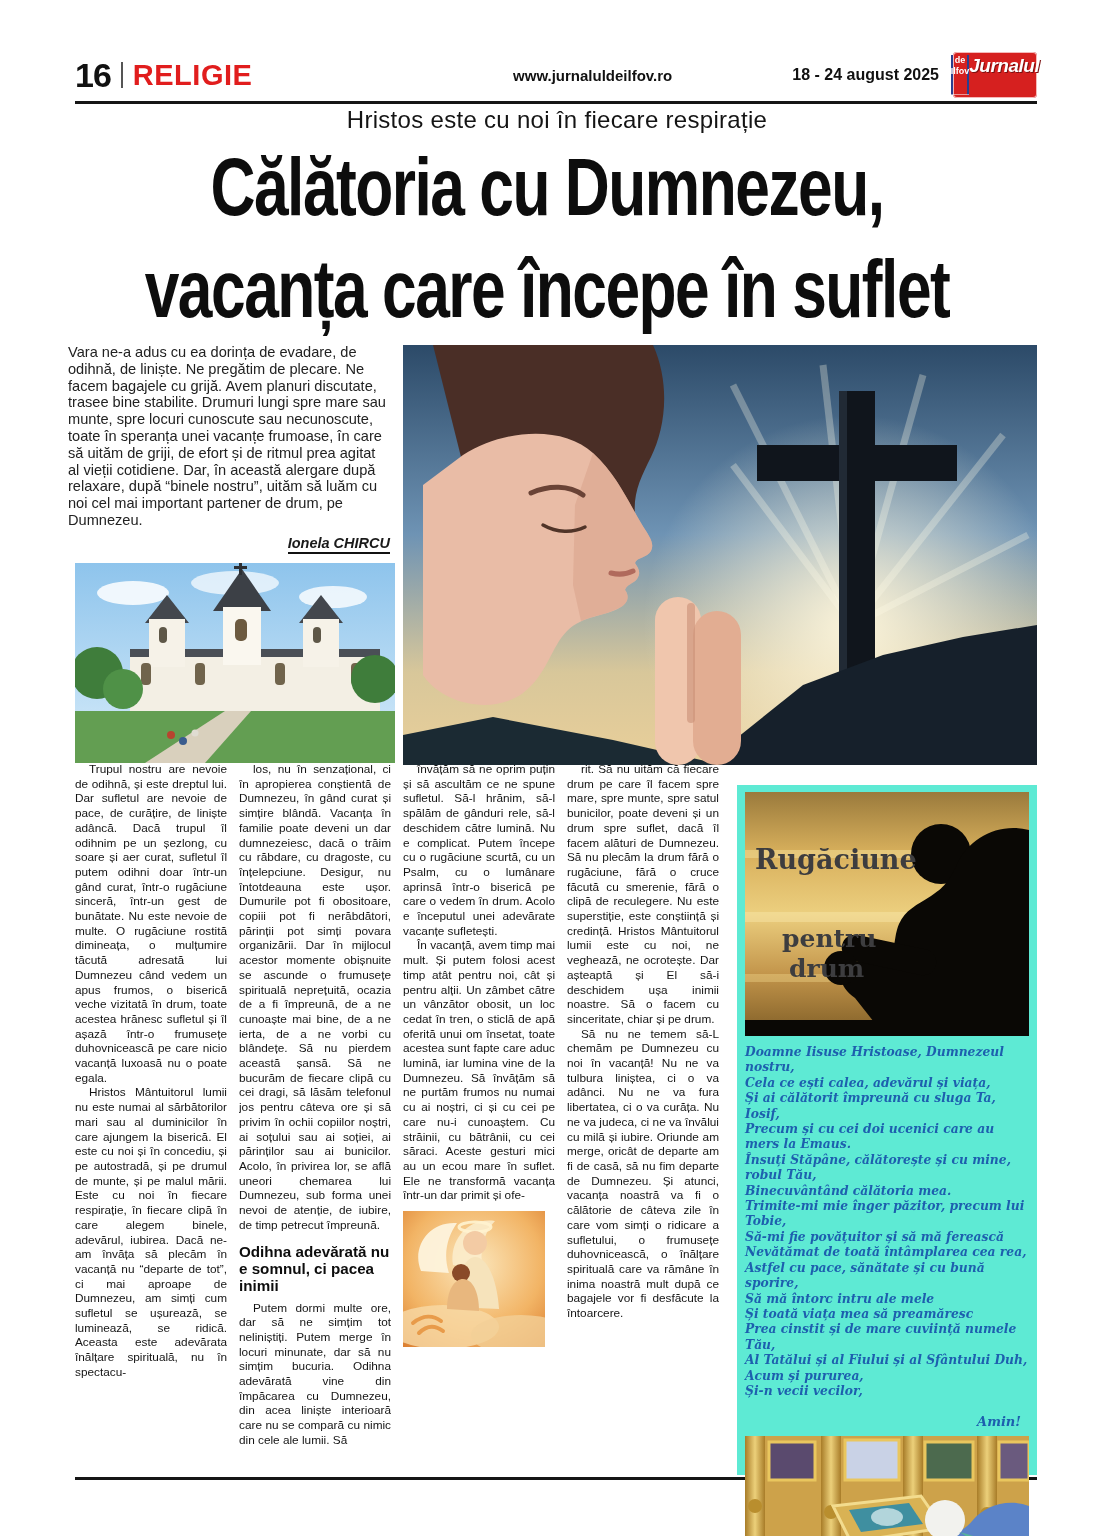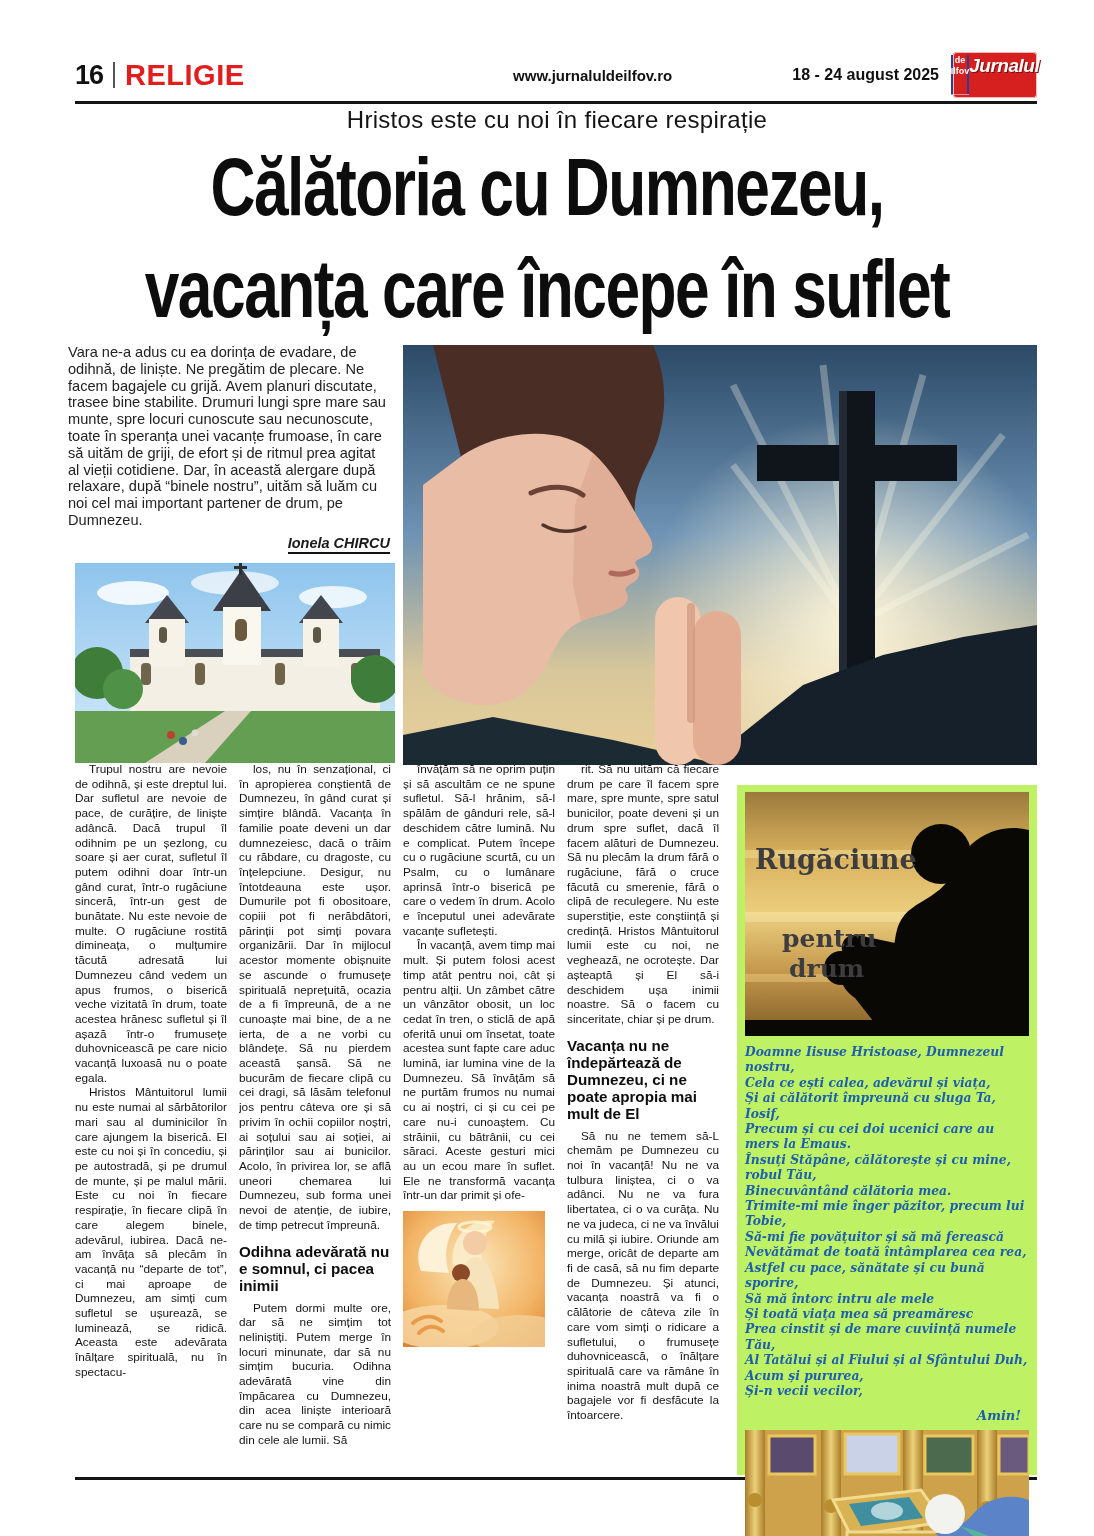--- a/index.html
+++ b/index.html
@@ -2,21 +2,21 @@
 <html lang="ro"><head>
 <meta charset="utf-8">
 <style>
   * { margin:0; padding:0; box-sizing:border-box; }
   html,body { background:#ffffff; }
   body { font-family:"Liberation Sans", sans-serif; color:#1a1a1a; }
   .page { position:relative; width:1094px; height:1536px; background:#fff; overflow:hidden; margin:0 auto; }
 
   
   .header { position:absolute; left:75px; right:57px; top:50px; height:50px; display:flex; align-items:center; }
-  .page-num { font-size:27px; font-weight:bold; color:#111; letter-spacing:-1px; }
+  .page-num { font-size:34px; font-weight:bold; color:#111; letter-spacing:-1px; }
   .head-divider { width:2px; height:26px; background:#555; margin:0 10px; }
   .section-name { font-size:29px; font-weight:bold; color:#e11d1d; letter-spacing:0.5px; }
   .head-site { font-size:15px; font-weight:bold; color:#111; margin-left:auto;text-align:center; }
   .head-date { font-size:16px; font-weight:bold; color:#111; margin-left:120px; }
   .logo { margin-left:14px; width:84px; height:46px; background:#d6201f; border-radius:4px; padding:3px 5px; display:flex; flex-direction:row; justify-content:center; box-shadow:inset 0 0 0 1px #f5b9b9; }
   .logo-top { font-size:9px; font-weight:bold; color:#fff; text-align:center; border-bottom:1px solid #ffffff88; line-height:11px; background:linear-gradient(90deg,#2b3f8e 0 12%, transparent 12% 88%, #2b3f8e 88%); }
   .logo-main { font-size:19px; font-weight:bold; font-style:italic; color:#fff; text-align:center; line-height:22px; text-shadow:1px 1px 0 #7a1010; letter-spacing:-0.5px; }
   .header-rule { position:absolute; left:75px; width:962px; top:101px; height:3px; background:#151515; }
 
   
@@ -39,27 +39,27 @@
 
   
   .col { position:absolute; top:762px; width:152px; height:703px; overflow:hidden; }
   .c1 { left:75px; } .c2 { left:239px; } .c3 { left:403px; } .c4 { left:567px; }
   .col p { font-size:11.8px; line-height:14.7px; text-align:justify; text-indent:14px; color:#141414; }
   .col h3 { font-size:15.2px; line-height:17px; font-weight:bold; color:#0d0d0d; margin:10px 0 7px 0; }
   .inline-img { margin-top:8px; width:142px; height:136px; overflow:hidden; }
   .bottom-rule { position:absolute; left:75px; top:1477px; width:962px; height:3px; background:#151515; }
 
   
-  .sidebar { position:absolute; left:737px; top:785px; width:300px; height:690px; background:#bef264; padding:7px 8px; }
+  .sidebar { position:absolute; left:737px; top:785px; width:300px; height:690px; background:#5eead4; padding:7px 8px; }
   .prayer-img { position:relative; width:284px; height:244px; overflow:hidden; }
   .prayer-title1 { position:absolute; left:10px; top:52px; font-family:"DejaVu Serif", serif; font-weight:bold; font-size:27px; color:#3d3d3f; }
   .prayer-title2 { position:absolute; left:37px; top:132px; font-family:"DejaVu Serif", serif; font-weight:bold; font-size:25px; color:#3d3d3f; }
   .prayer-title3 { position:absolute; left:44px; top:162px; font-family:"DejaVu Serif", serif; font-weight:bold; font-size:25px; color:#3d3d3f; }
   .prayer-text { margin-top:8px; font-family:"DejaVu Serif", serif; font-style:italic; font-weight:bold; font-size:12.3px; line-height:15.4px; color:#1d5fae; white-space:pre-line; }
-  .amen { text-align:right; padding-right:8px; font-family:"DejaVu Serif", serif; font-style:italic; font-weight:bold; font-size:13px; color:#1d5fae; margin-top:10px; }
+  .amen { text-align:right; padding-right:8px; font-family:"DejaVu Serif", serif; font-style:italic; font-weight:bold; font-size:13px; color:#1d5fae; margin-top:16px; }
   .church-img { margin-top:7px; width:284px; height:160px; overflow:hidden; }
 </style>
 </head>
 <body>
 
 <div class="page">
 
   <div class="header">
     <span class="page-num">16</span>
     <span class="head-divider"></span>
@@ -204,21 +204,20 @@
         <path d="M52,96 C52,66 62,46 72,46 C84,46 94,68 96,98 Z" fill="#f6e3bb"></path>
         <circle cx="58" cy="62" r="9" fill="#8a4a28"></circle>
         <path d="M44,98 C44,78 52,68 60,68 C70,68 76,82 76,100 Z" fill="#e8b77e"></path>
         <path d="M10,112 C20,104 30,104 38,110 M16,122 C24,114 32,114 40,120" stroke="#e89b4a" stroke-width="4" fill="none" stroke-linecap="round"></path>
       </svg>
     </div>
   </section>
 
   <section class="col c4">
     <p>rit. Să nu uităm că fiecare drum pe care îl facem spre mare, spre munte, spre satul bunicilor, poate deveni și un drum spre suflet, dacă îl facem alături de Dumnezeu. Să nu plecăm la drum fără o rugăciune, fără o cruce făcută cu smerenie, fără o clipă de reculegere. Nu este superstiție, este conștiință și credință. Hristos Mântuitorul lumii este cu noi, ne veghează, ne ocrotește. Dar așteaptă și El să-i deschidem ușa inimii noastre. Să o facem cu sinceritate, chiar și pe drum.</p>
-    <h3>Vacanța nu ne îndepărtează de Dumnezeu, ci ne poate apropia mai mult de El</h3>
     <p>Să nu ne temem să-L chemăm pe Dumnezeu cu noi în vacanță! Nu ne va tulbura liniștea, ci o va adânci. Nu ne va fura libertatea, ci o va curăța. Nu ne va judeca, ci ne va învălui cu milă și iubire. Oriunde am merge, oricât de departe am fi de casă, să nu fim departe de Dumnezeu. Și atunci, vacanța noastră va fi o călătorie de câteva zile în care vom simți o ridicare a sufletului, o frumusețe duhovnicească, o înălțare spirituală care va rămâne în inima noastră mult după ce bagajele vor fi desfăcute la întoarcere.</p>
   </section>
 
   <div class="bottom-rule"></div>
 
   <aside class="sidebar">
     <div class="prayer-img">
       <svg width="284" height="244" viewBox="0 0 284 244" aria-hidden="true">
         <defs>
           <linearGradient id="gold" x1="0" y1="0" x2="0" y2="1">

